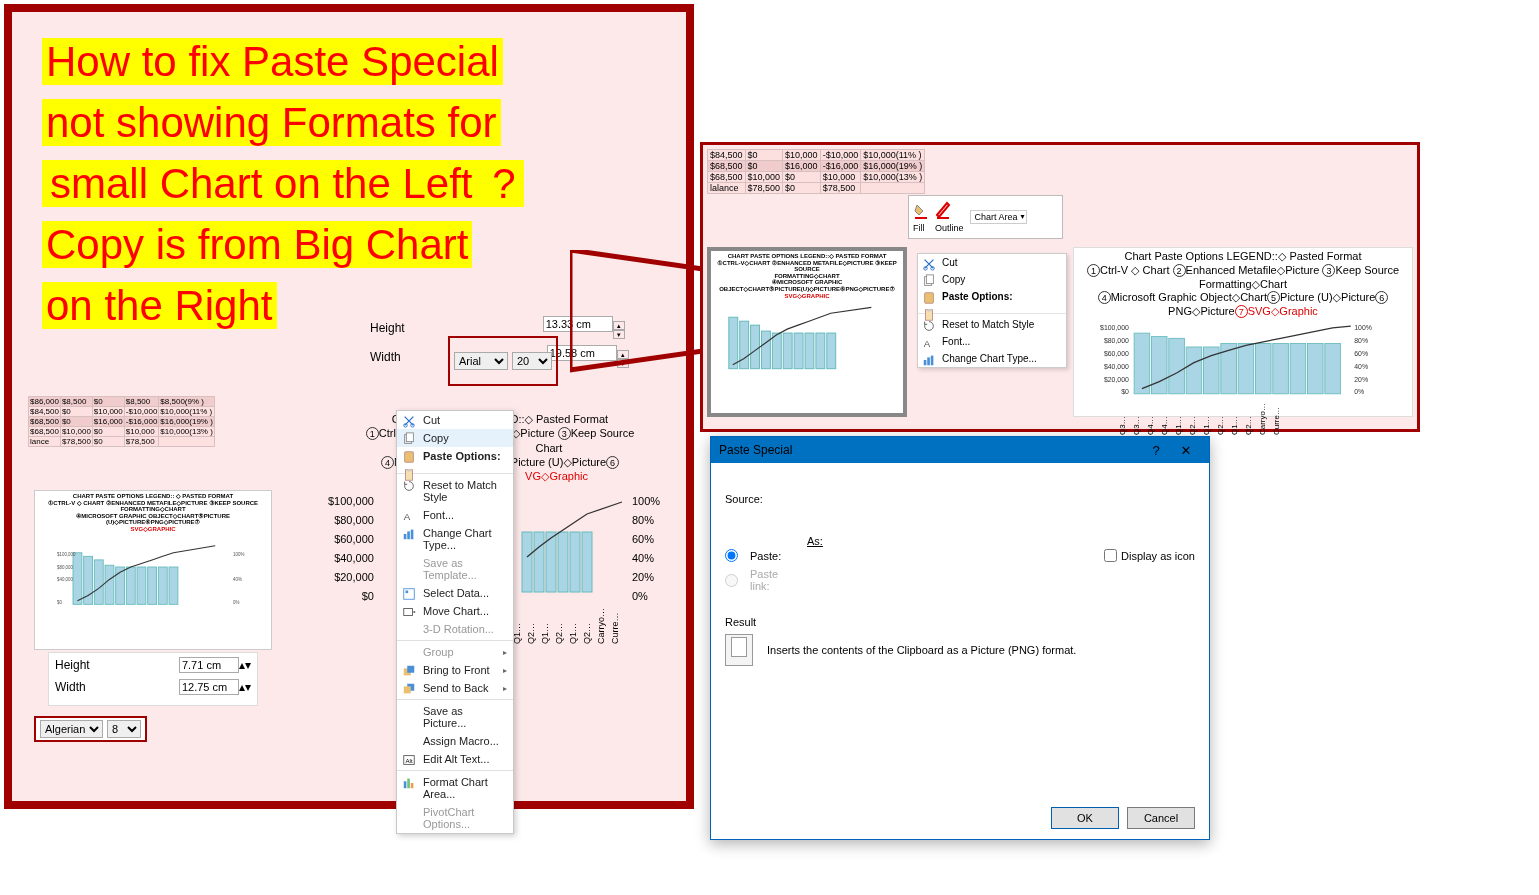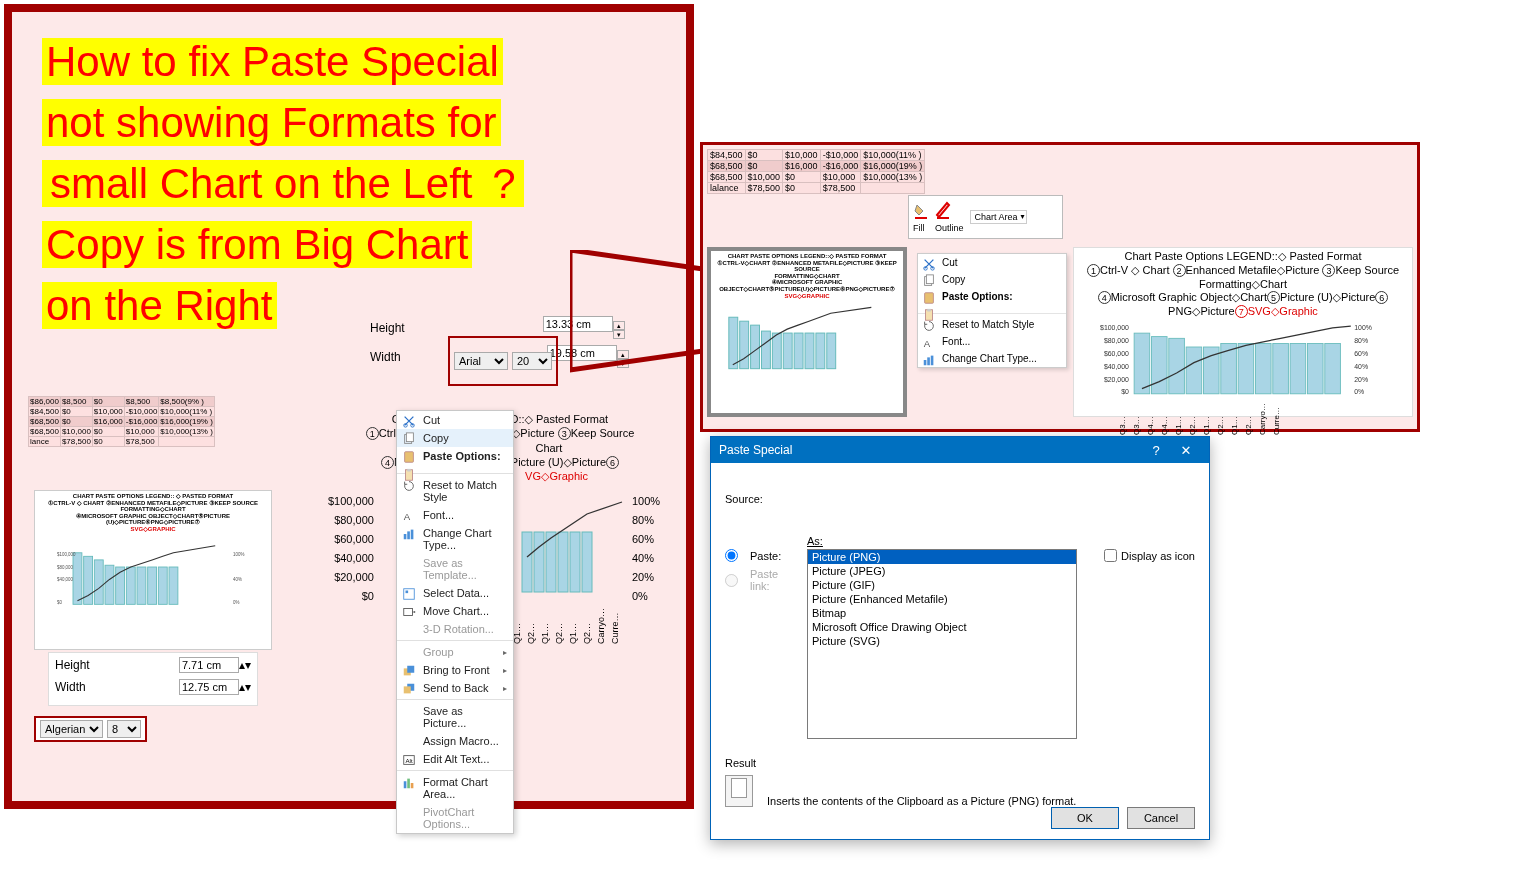--- a/index.html
+++ b/index.html
@@ -75,38 +75,38 @@
 .ctx-menu .mi{ padding:3px 10px 3px 26px; position:relative; color:#222;}
 .ctx-menu .mi.bold{ font-weight:bold;}
 .ctx-menu .mi.dis{ color:#999;}
 .ctx-menu .mi .ic{ position:absolute; left:5px; top:3px; width:14px; height:14px;}
 .ctx-menu .mi .ar{ position:absolute; right:6px; top:5px; font-size:8px; color:#666;}
 .ctx-menu hr{ border:none; border-top:1px solid #e0e0e0; margin:2px 0;}
 .ctx-menu .hl{ background:#e5f1fb;}
 
 
 .ps-dialog{ position:absolute; top:436px; left:710px; width:500px; height:404px; background:#fff; border:1px solid #0063B8; box-shadow:0 4px 14px rgba(0,0,0,0.3); font-size:11px;}
-.ps-titlebar{ background:#0070C0; color:#ffffff; height:26px; display:flex; align-items:center; padding:0 8px; font-size:12px;}
+.ps-titlebar{ background:#0070C0; color:#000000; height:26px; display:flex; align-items:center; padding:0 8px; font-size:12px;}
 .ps-titlebar .sp{ flex:1;}
 .ps-titlebar .btn{ width:30px; text-align:center; font-size:13px; cursor:default;}
 .ps-titlebar .close{ background:transparent;}
 .ps-body{ padding:10px 14px;}
 .ps-src{ margin-bottom:30px;margin-top:20px;}
 .ps-mid{ display:flex; gap:12px; align-items:flex-start;}
 .ps-radio-col{ width:70px; padding-top:14px;}
 .ps-radio-col label{ display:flex; align-items:center; gap:12px; margin-bottom:6px; font-size:11px;}
 .ps-radio-col .dis{ color:#aaa;}
 .ps-list-wrap{ flex:1;}
 .ps-as{ margin-bottom:2px; text-decoration:underline; display:inline-block;}
 .ps-list{ width:270px; height:190px; border:1px solid #7A7A7A; overflow:auto; background:#fff;}
 .ps-list .opt{ padding:1px 4px; font-size:11px; cursor:default;}
 .ps-list .opt.sel{ background:#0060C0; color:#fff;}
 .ps-iconchk{ display:flex; align-items:center; gap:4px; padding-top:14px;}
 .ps-res{ margin-top:18px;}
-.ps-res-row{ display:flex; gap:14px; align-items:flex-end; margin-top:6px;}
+.ps-res-row{ display:flex; gap:14px; align-items:center; margin-top:6px;}
 .ps-res-ic{ width:28px; height:32px; border:1px solid #999; background:#f4f4f4; position:relative;}
 .ps-res-ic:after{content:""; position:absolute; top:2px; left:5px; width:14px; height:18px; border:1px solid #999; background:#fff;}
 .ps-btns{ position:absolute; bottom:10px; right:14px; display:flex; gap:8px;}
 .ps-btns button{ width:68px; height:22px; font-size:11px; border:1px solid #7A7A7A; background:#E1E1E1;}
 .ps-btns button.def{ border:1px solid #0060B0;}
 
 
 .connector {position:absolute; top:250px; left:570px; width:420px; height:150px; pointer-events:none;}
 
 
@@ -523,29 +523,20 @@
             <input type="radio" checked="" style=""> 
             <span>Paste:</span>
           </label>
         <label class="dis">
             <input type="radio" disabled="" style=""> 
             <span>Paste link:</span>
           </label>
       </div>
       <div class="ps-list-wrap">
         <span class="ps-as">As:</span>
-        <div class="ps-list">
-          <div class="opt sel">Picture (PNG)</div>
-          <div class="opt">Picture (JPEG)</div>
-          <div class="opt">Picture (GIF)</div>
-          <div class="opt">Picture (Enhanced Metafile)</div>
-          <div class="opt">Bitmap</div>
-          <div class="opt">Microsoft Office Drawing Object</div>
-          <div class="opt">Picture (SVG)</div>
-        </div>
       </div>
       <div class="ps-iconchk">
         <input type="checkbox" style="">
         <span>Display as icon</span>
       </div>
     </div>
     <div class="ps-res">
       <div>Result</div>
       <div class="ps-res-row">
         <div class="ps-res-ic"></div>

